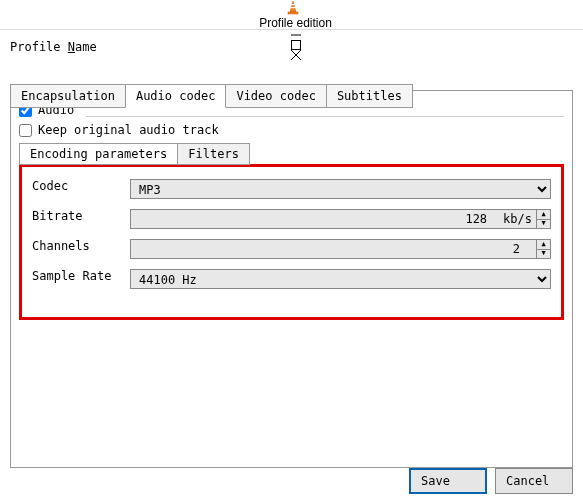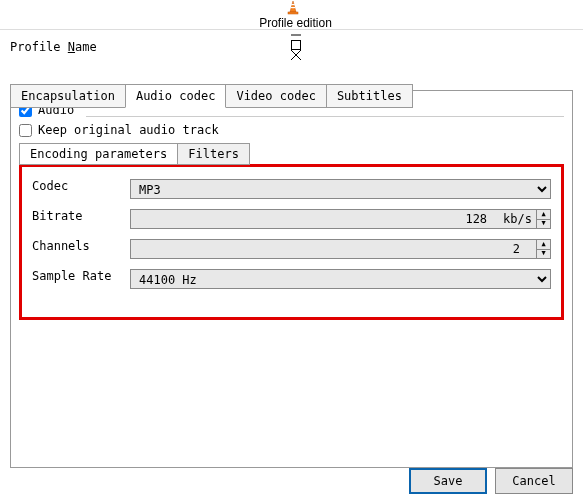--- a/index.html
+++ b/index.html
@@ -178,21 +178,21 @@
   bottom: 8px; right: 10px;
   display: flex; gap: 8px;
 }
 .btn {
   min-width: 78px;
   padding: 4px 10px;
   border: 1px solid #888;
   background: #e6e6e6;
   font-family: inherit;
   font-size: 12px;
-  text-align: center;
+  text-align: left;
   margin-top: 14px;
 }
 .btn.primary {
   border: 2px solid #0a64ad;
 }
 </style>
 </head>
 <body>
 
 <div class="titlebar">

